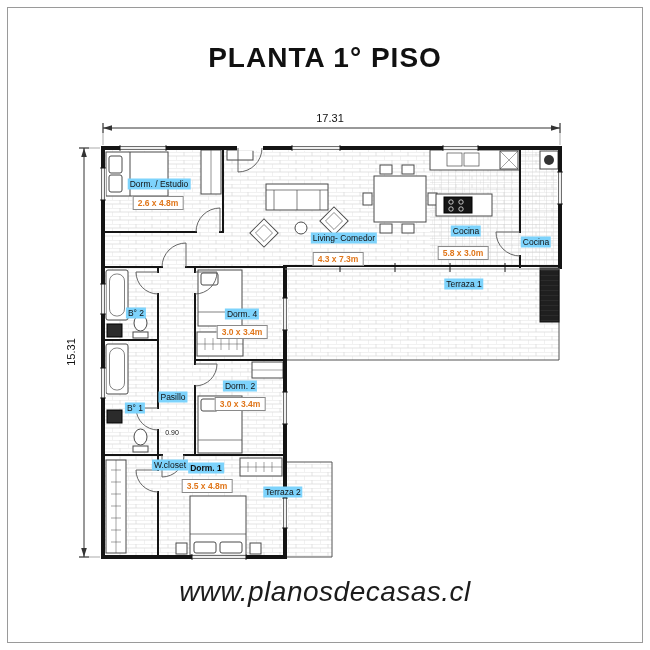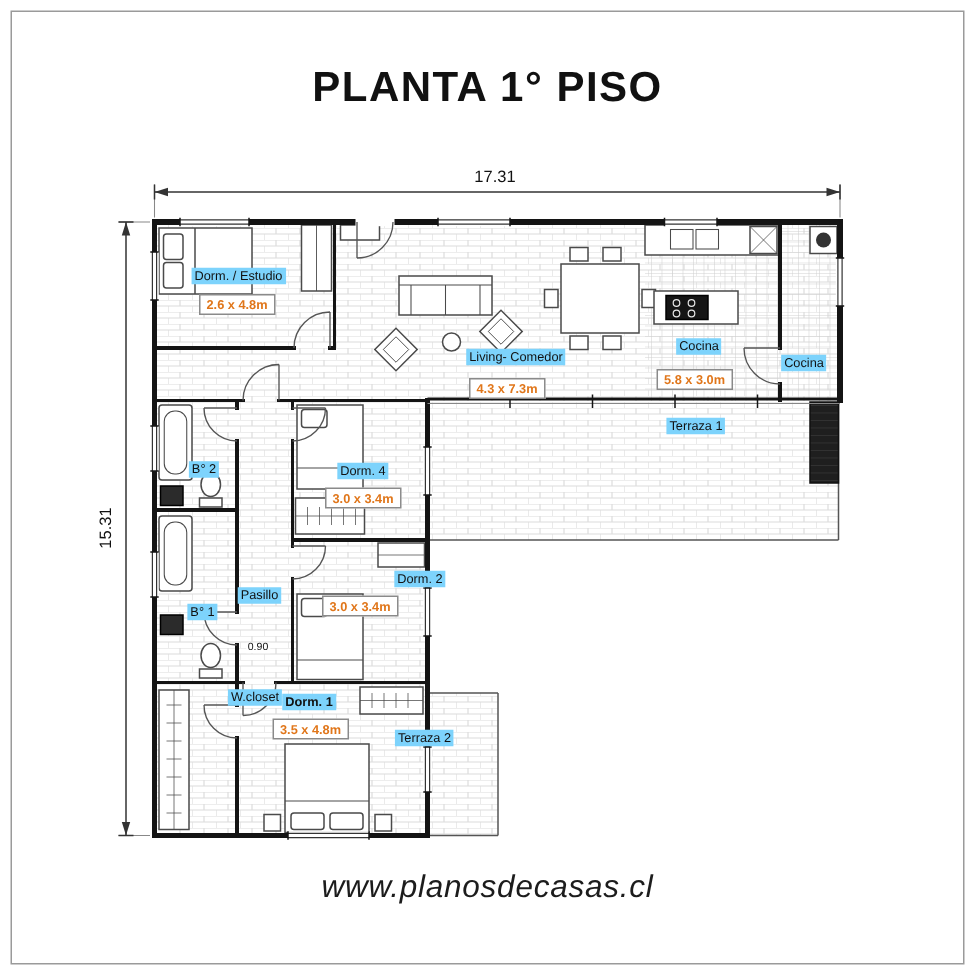--- a/index.html
+++ b/index.html
@@ -8,21 +8,21 @@
   #frame{position:absolute;left:7px;top:7px;right:7px;bottom:7px;border:1px solid #9a9a9a;}
   .abs{position:absolute;transform:translate(-50%,-50%);white-space:nowrap;}
   .title{font-size:28px;font-weight:bold;letter-spacing:1px;margin-top:12px;}
   .subtitle{font-size:11.5px;letter-spacing:0.5px;}
   .room-label{font-size:8.5px;background:#7dd3fc;padding:0 2px;line-height:11px;}
   .size-box{font-size:8.5px;font-weight:bold;color:#e0761a;background:#fff;
             border:1px solid #8a8a8a;padding:1px 4px;line-height:10px;}
   .dim-label{font-size:11px;background:#fff;padding:0 3px;}
   .dim-label.vert{transform:translate(-50%,-50%) rotate(-90deg);}
   .tiny-dim{font-size:7px;background:#fff;padding:0 1px;}
-  .footer{font-size:21px;font-style:italic;letter-spacing:0.5px;color:#1c1c1c;}
+  .footer{font-size:28px;font-style:italic;letter-spacing:0.5px;color:#1c1c1c;}
   svg{position:absolute;left:0;top:0;}
 </style>
 </head>
 <body>
 
 <div id="sheet">
   <div id="frame"></div>
 
   <svg width="650" height="650" viewBox="0 0 650 650">
     <defs>
@@ -291,21 +291,21 @@
 
   <div class="abs room-label" style="left:536px;top:242px;">Cocina</div>
   <div class="abs room-label" style="left:464px;top:284px;">Terraza 1</div>
 
   <div class="abs room-label" style="left:242px;top:314px;">Dorm. 4</div>
   <div class="abs size-box" style="left:242px;top:332px;">3.0 x 3.4m</div>
 
   <div class="abs room-label" style="left:136px;top:313px;">B° 2</div>
   <div class="abs room-label" style="left:173px;top:365px;margin-top:32px;">Pasillo</div>
 
-  <div class="abs room-label" style="left:240px;top:386px;margin-left:40px;">Dorm. 2</div>
+  <div class="abs room-label" style="left:240px;top:386px;">Dorm. 2</div>
   <div class="abs size-box" style="left:240px;top:404px;">3.0 x 3.4m</div>
 
   <div class="abs room-label" style="left:135px;top:408px;">B° 1</div>
   <div class="abs room-label" style="left:133px;top:465px;margin-left:37px;">W.closet</div>
 
   <div class="abs room-label" style="left:206px;top:468px;font-weight:bold;">Dorm. 1</div>
   <div class="abs size-box" style="left:207px;top:486px;">3.5 x 4.8m</div>
 
   <div class="abs room-label" style="left:283px;top:492px;">Terraza 2</div>
 

